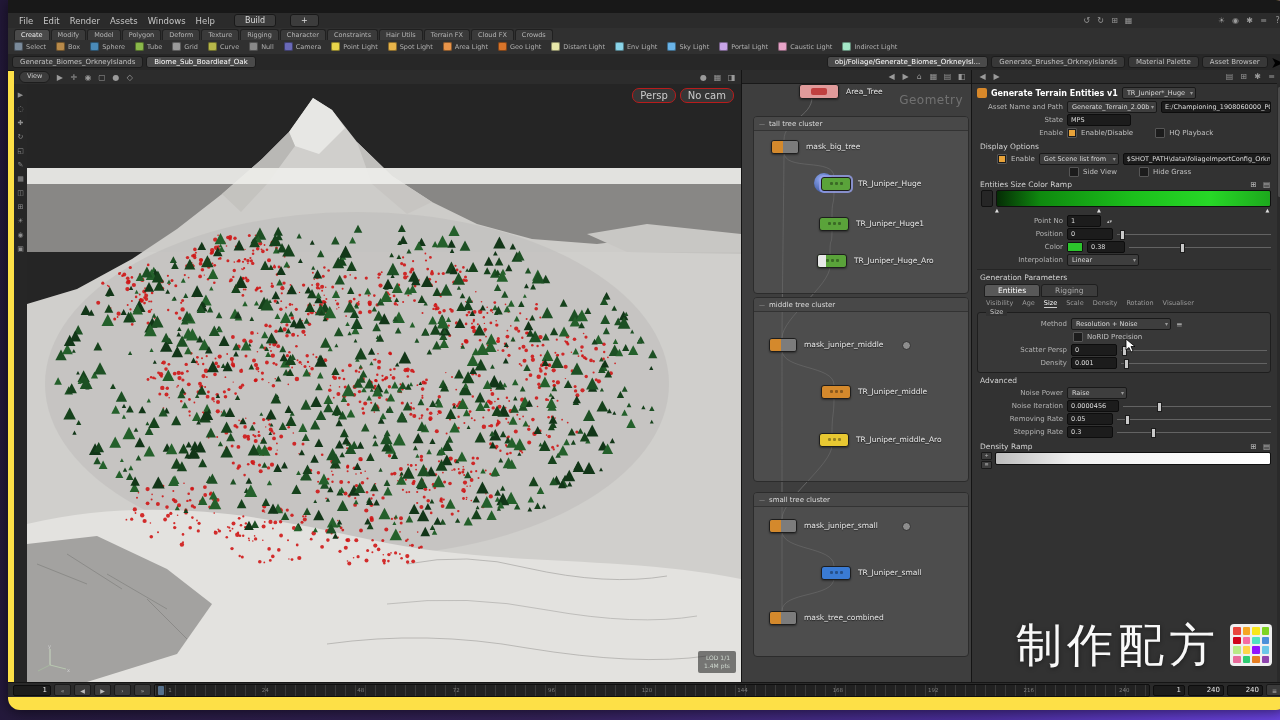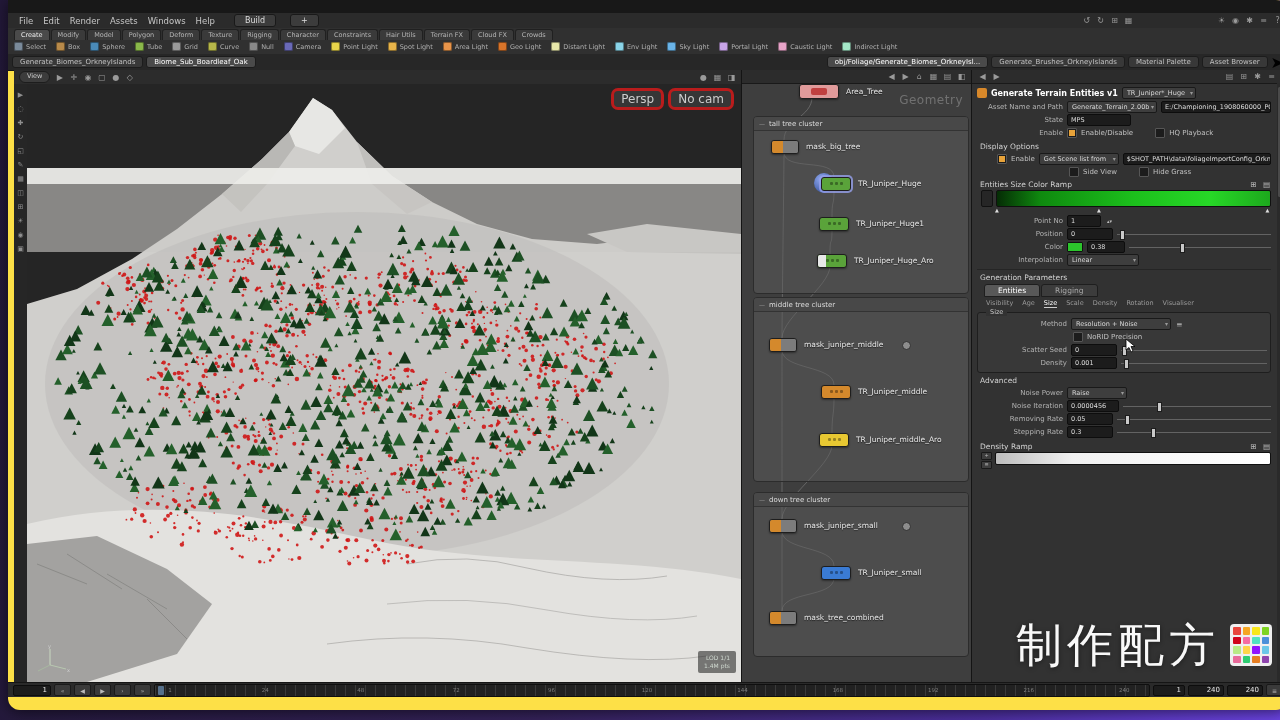--- a/index.html
+++ b/index.html
@@ -38,21 +38,21 @@
   .vp-pane{left:6px;top:70px;width:727px;height:612px;background:#1f1f1f}
   .vp-header{position:absolute;left:0;top:0;right:0;height:14px;background:#2c2c2c;border-bottom:1px solid #151515;
     display:flex;align-items:center;gap:5px;padding:0 5px;font-size:7.5px;color:#a8a8a8}
   .vp-pill{font-size:6.5px;color:#ccc;background:#3c3c3c;border:1px solid #1d1d1d;border-radius:6px;padding:0 7px;line-height:9px;height:10px}
   .vp-header .spacer{flex:1}
   .vp-toolcol{position:absolute;left:0;top:14px;width:13px;bottom:0;background:#262626;border-right:1px solid #151515;
     display:flex;flex-direction:column;align-items:center;gap:6px;padding-top:7px;font-size:7px;color:#8f8f8f}
   .vp-canvas{position:absolute;left:13px;top:14px;right:0;bottom:0;overflow:hidden;background:#232323}
   #scene-svg{position:absolute;left:0;top:0}
   .vp-pills{position:absolute;top:4px;right:7px;display:flex;gap:4px}
-  .hud-pill{font-size:12px;color:#ccc;background:rgba(58,58,58,.85);border:3px solid #b91c1c;border-radius:7px;padding:1px 7px}
+  .hud-pill{font-size:10px;color:#ccc;background:rgba(58,58,58,.85);border:1px solid #b91c1c;border-radius:7px;padding:1px 7px}
   .vp-info{position:absolute;right:5px;bottom:9px;background:rgba(8,8,8,.5);color:#cfd8cf;font-size:6px;
     line-height:8px;padding:3px 6px;border-radius:2px;text-align:right}
   .axis{position:absolute;left:9px;bottom:9px}
   
   .net-pane{left:733px;top:70px;width:230px;height:612px;background:#3e3e3e;border-left:1px solid #141414;overflow:hidden}
   .net-header{position:absolute;left:0;top:0;right:0;height:13px;background:#2c2c2c;border-bottom:1px solid #191919;
     display:flex;align-items:center;justify-content:flex-end;gap:5px;padding:0 6px;font-size:7px;color:#9a9a9a}
   .net-canvas{position:absolute;left:0;top:13px;right:0;bottom:0}
   .net-watermark{position:absolute;right:9px;top:10px;font-size:12px;color:rgba(215,215,215,.33);letter-spacing:.5px}
   #wires{position:absolute;left:0;top:0}
@@ -2288,21 +2288,21 @@
               <span>middle tree cluster</span>
             </header>
           </div>
           <div class="ngroup" style="left: 11px; top: 33px; width: 214px; height: 176px;">
             <header>
               <span>tall tree cluster</span>
             </header>
           </div>
           <div class="ngroup" style="left: 11px; top: 409px; width: 214px; height: 163px;">
             <header>
-              <span>down tree cluster</span>
+              <span>small tree cluster</span>
             </header>
           </div>
           <div class="node" style="left: 57px; top: 2px;">
             <span class="nbody area" style="background: rgb(224, 154, 154);">
               <i class="ncore" style="background: rgb(192, 64, 64);"></i>
             </span>
             <span class="nlabel">Area_Tree</span>
           </div>
           <div class="node" style="left: 29px; top: 57px;">
             <span class="nbody mask">
@@ -2518,21 +2518,21 @@
           <div class="prow">
             <span class="plabel">Method</span>
             <span class="pdrop" style="width:84px">Resolution + Noise</span>
             <span class="ic">≡</span>
           </div>
           <div class="prow" style="padding-left:92px">
             <i class="chk"></i>
             <span class="pcheck-label">NoRID Precision</span>
           </div>
           <div class="prow">
-            <span class="plabel">Scatter Seed</span>
+            <span class="plabel">Scatter Persp</span>
             <span class="pfield" style="width:38px">0</span>
             <span class="slider">
                 <i></i>
                 <b style="left:1%"></b>
               </span>
           </div>
           <div class="prow">
             <span class="plabel">Density</span>
             <span class="pfield" style="width:38px">0.001</span>
             <span class="slider">

